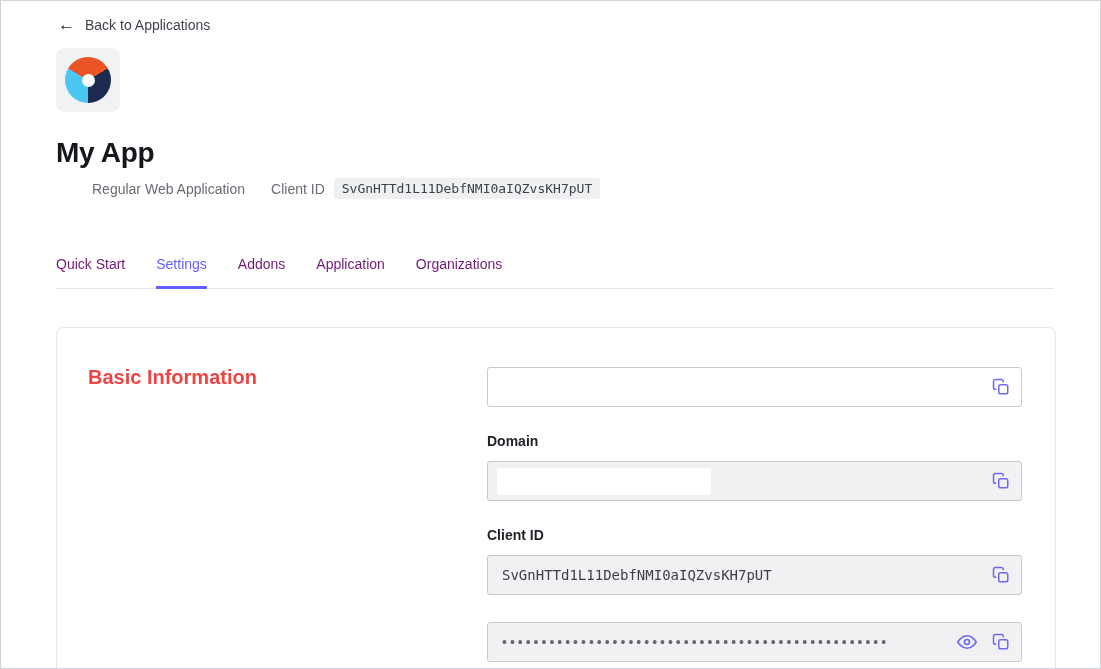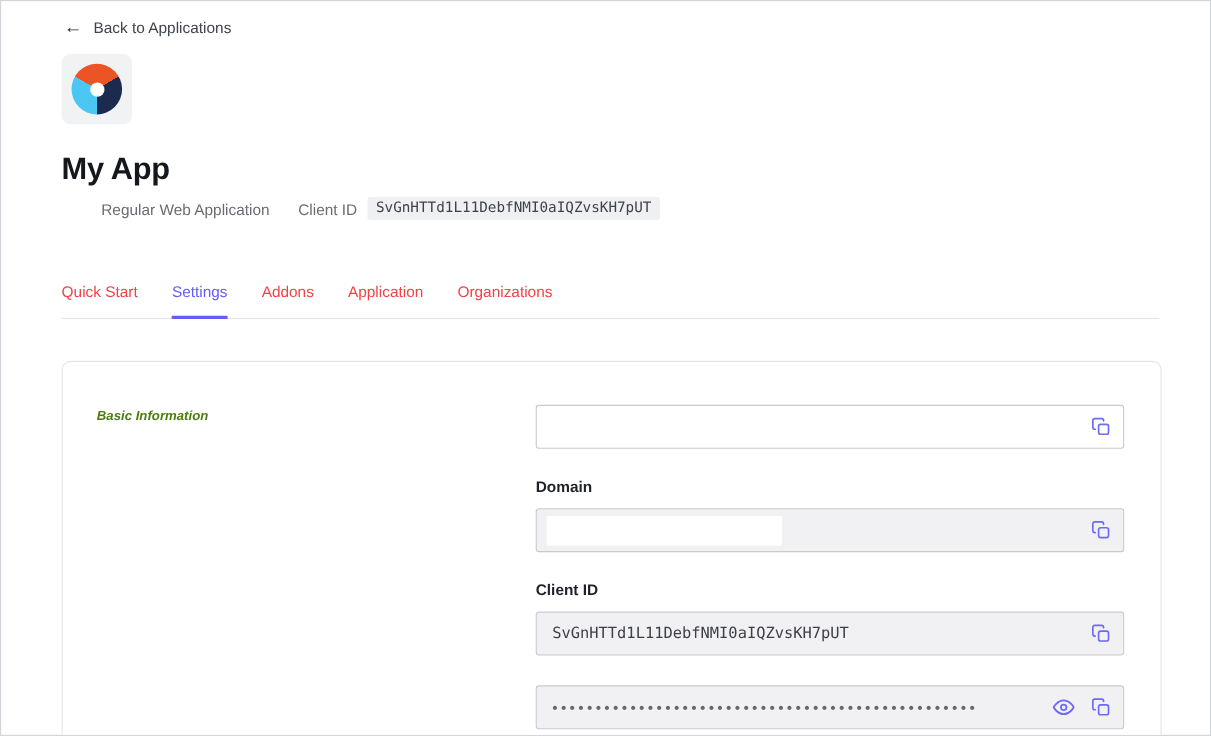--- a/index.html
+++ b/index.html
@@ -41,37 +41,37 @@
     padding:3px 8px; border-radius:3px; white-space:nowrap;
   }
 
   
   .tabs {
     display:flex; gap:31px; margin:55px 46px 0 55px;
     border-bottom:1px solid #e3e5e9;
   }
   .tab {
     position:relative; background:none; border:none; cursor:pointer;
-    font-family:inherit; font-size:14px; font-weight:500; color:#ef4444;
+    font-family:inherit; font-size:14px; font-weight:500; color:#701a75;
     padding:0 0 14px 0; line-height:20px;
   }
   .tab.active { color:#635dff; }
   .tab.active::after {
     content:""; position:absolute; left:0; right:0; bottom:-1px;
     height:3px; background:#635dff; border-radius:1px;
   }
 
   
   .card {
     margin:38px 46px 0 55px; width:1000px; min-height:620px;
     border:1px solid #e3e5e9; border-radius:8px; background:#fff;
     display:flex; padding:39px 35px 40px 31px;
   }
   .card-left { flex:0 0 399px; }
-  .section-title { font-size:12px; font-weight:600; color:#4d7c0f; line-height:20px;font-style:italic; }
+  .section-title { font-size:20px; font-weight:600; color:#ef4444; line-height:20px; }
   .card-right { flex:1; }
 
   .field-group { margin-bottom:27px; }
   .field-label { font-size:14px; font-weight:600; color:#1e2128; margin-bottom:12px; line-height:15px; }
   .req { color:#d03c38; margin-left:4px; font-weight:600; }
 
   .input-shell {
     position:relative; height:40px; width:535px;
     border:1px solid #c8cad0; border-radius:3px; background:#fff;
     display:flex; align-items:center; padding:0 60px 0 14px;

